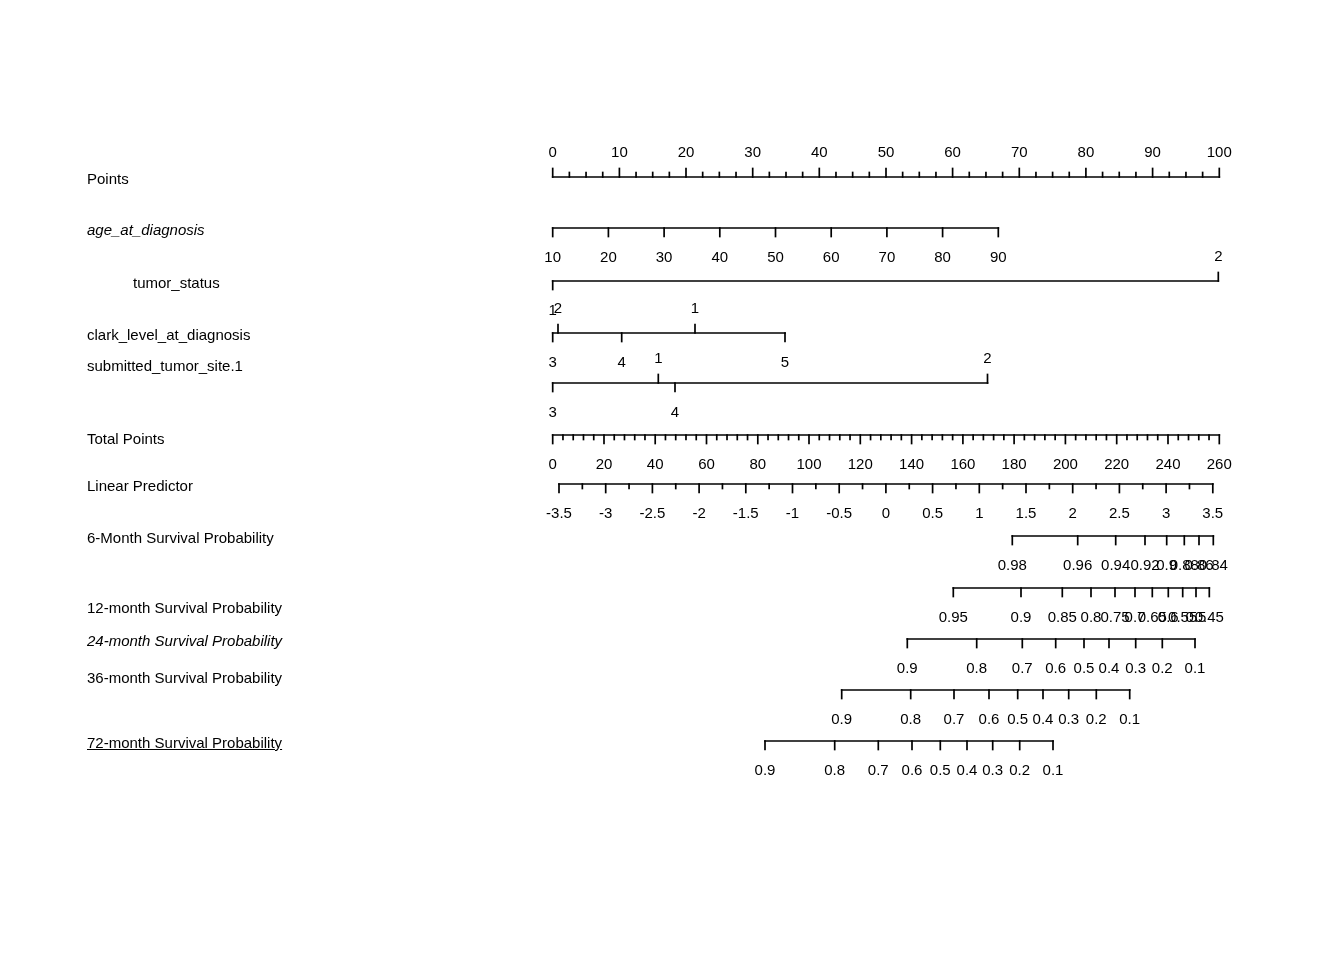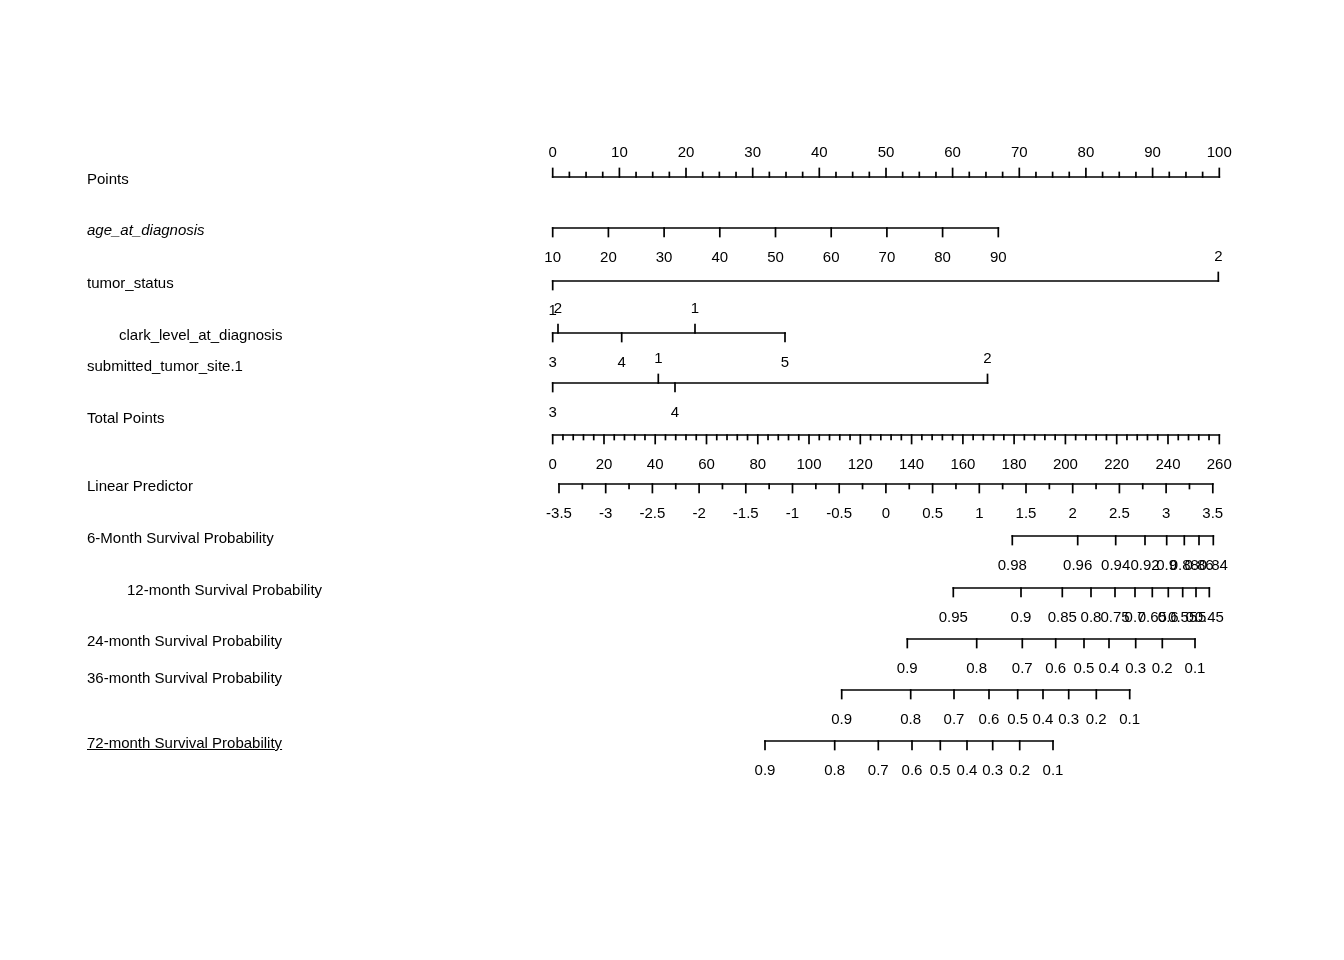--- a/index.html
+++ b/index.html
@@ -347,23 +347,23 @@
       <line x1="992.7" y1="741" x2="992.7" y2="749.5" stroke="#000000" stroke-width="1.7" stroke-linecap="square"></line>
       <text x="992.7" y="774.5" text-anchor="middle">0.3</text>
       <line x1="1019.7" y1="741" x2="1019.7" y2="749.5" stroke="#000000" stroke-width="1.7" stroke-linecap="square"></line>
       <text x="1019.7" y="774.5" text-anchor="middle">0.2</text>
       <line x1="1053" y1="741" x2="1053" y2="749.5" stroke="#000000" stroke-width="1.7" stroke-linecap="square"></line>
       <text x="1053" y="774.5" text-anchor="middle">0.1</text>
     </svg>
 
   <div class="row-label" style="top: 169px;">Points</div>
   <div class="row-label" style="top: 220px; font-style: italic;">age_at_diagnosis</div>
-  <div class="row-label" style="top: 273px;">tumor_status</div>
-  <div class="row-label" style="top: 325px; margin-left: 32px;">clark_level_at_diagnosis</div>
+  <div class="row-label" style="top: 273px; margin-left: 46px;">tumor_status</div>
+  <div class="row-label" style="top: 325px;">clark_level_at_diagnosis</div>
   <div class="row-label" style="top: 356px;">submitted_tumor_site.1</div>
-  <div class="row-label" style="top: 408px;">Total Points</div>
+  <div class="row-label" style="top: 429px;">Total Points</div>
   <div class="row-label" style="top: 476px;">Linear Predictor</div>
   <div class="row-label" style="top: 528px; text-align: right;">6-Month Survival Probability</div>
-  <div class="row-label" style="top: 580px; margin-left: 40px;">12-month Survival Probability</div>
-  <div class="row-label" style="top: 631px;">24-month Survival Probability</div>
+  <div class="row-label" style="top: 598px;">12-month Survival Probability</div>
+  <div class="row-label" style="top: 631px; font-style: italic;">24-month Survival Probability</div>
   <div class="row-label" style="top: 668px; text-align: center;">36-month Survival Probability</div>
   <div class="row-label" style="top: 733px; text-decoration: underline;">72-month Survival Probability</div>
 </div>
 
 </body></html>

